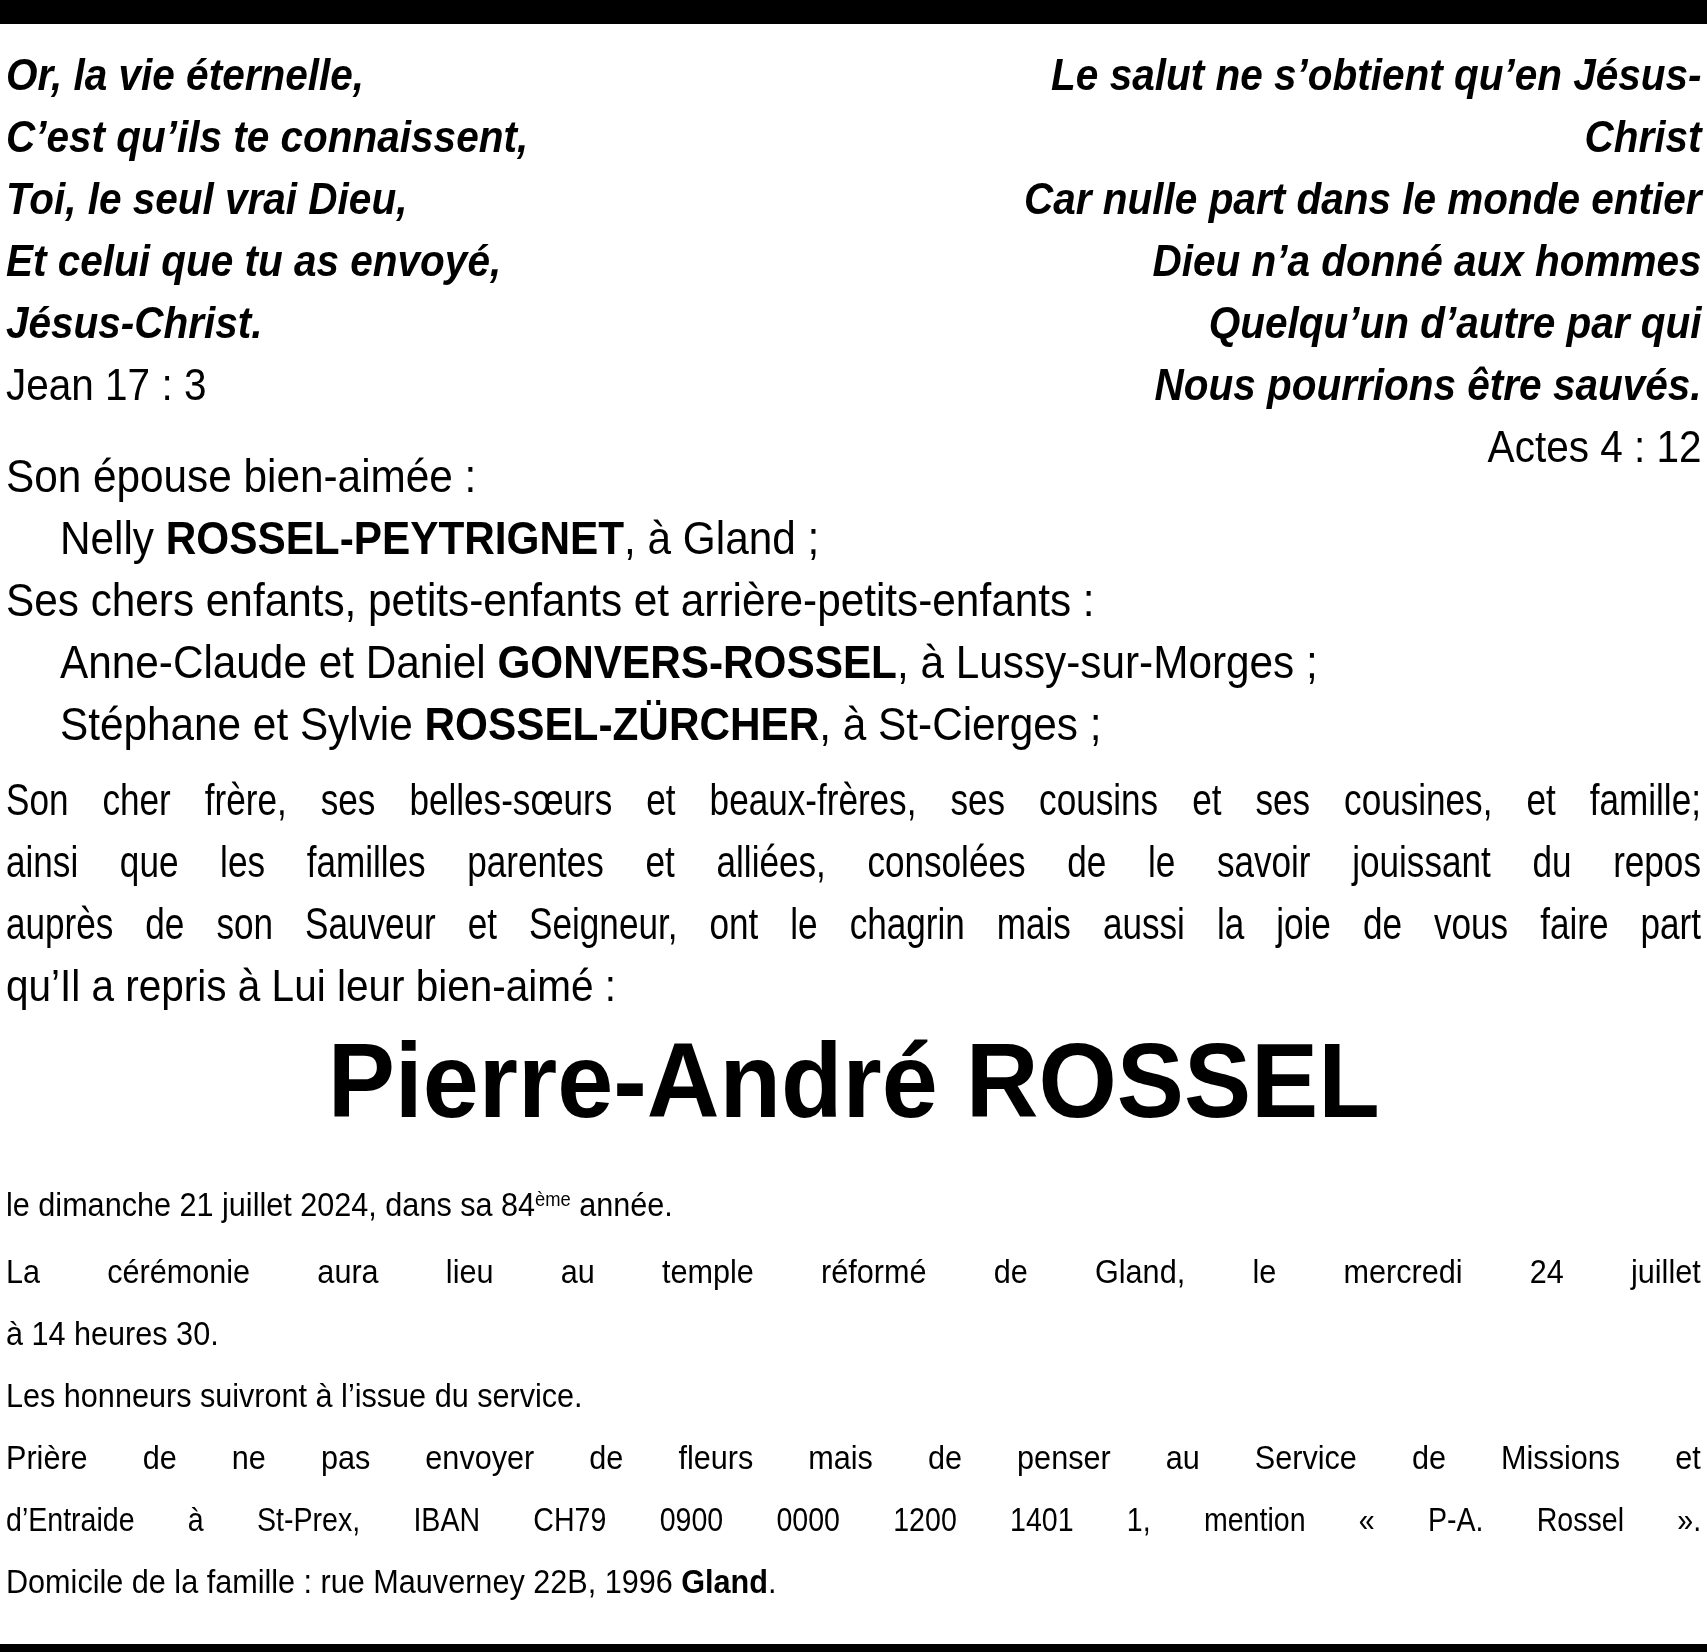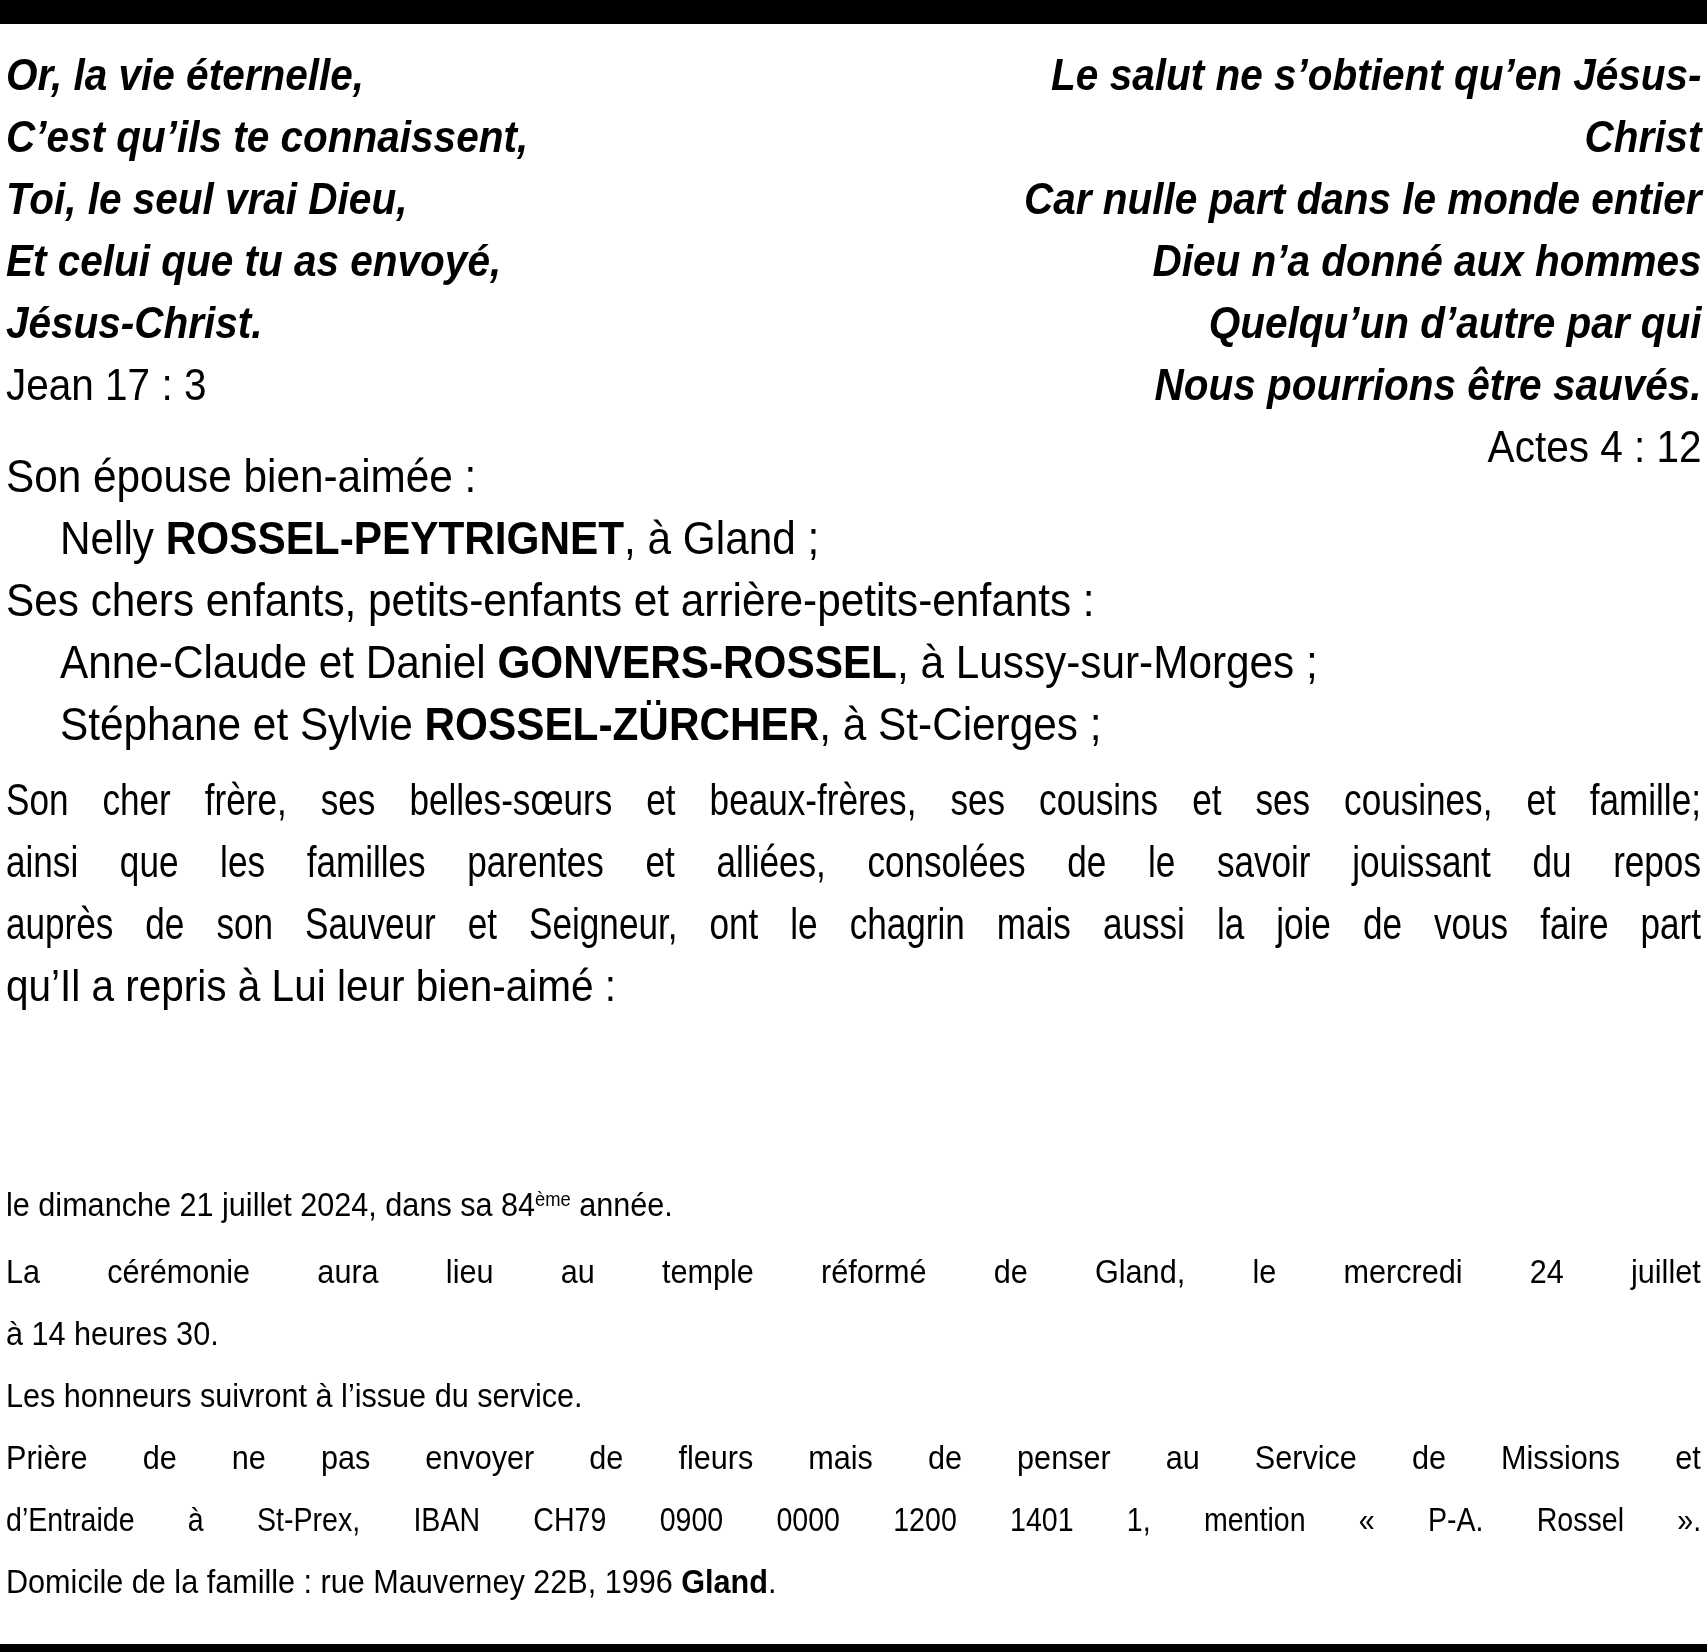--- a/index.html
+++ b/index.html
@@ -95,20 +95,23 @@
     <div class="indent"><span>Stéphane et Sylvie </span><span class="b">ROSSEL-ZÜRCHER</span><span>, à St-Cierges ;</span></div>
   </div>
 
   <div class="announcement">
     <div class="aline squeeze">Son cher frère, ses belles-sœurs et beaux-frères, ses cousins et ses cousines, et famille;</div>
     <div class="aline squeeze">ainsi que les familles parentes et alliées, consolées de le savoir jouissant du repos</div>
     <div class="aline squeeze">auprès de son Sauveur et Seigneur, ont le chagrin mais aussi la joie de vous faire part</div>
     <div class="aline lastline">qu’Il a repris à Lui leur bien-aimé :</div>
   </div>
 
+  <div class="name-wrap">
+    <h1 class="name">Pierre-André ROSSEL</h1>
+  </div>
 
   <div class="details">
     <div class="dline"><span>le dimanche 21 juillet 2024, dans sa 84</span><span class="sup">ème</span><span> année.</span></div>
     <div class="dline just">La cérémonie aura lieu au temple réformé de Gland, le mercredi 24 juillet</div>
     <div class="dline">à 14 heures 30.</div>
     <div class="dline">Les honneurs suivront à l’issue du service.</div>
     <div class="dline just">Prière de ne pas envoyer de fleurs mais de penser au Service de Missions et</div>
     <div class="dline cond2 just">d’Entraide à St-Prex, IBAN CH79 0900 0000 1200 1401 1, mention « P-A. Rossel ».</div>
     <div class="dline"><span>Domicile de la famille : rue Mauverney 22B, 1996 </span><span class="b">Gland</span><span>.</span></div>
   </div>

